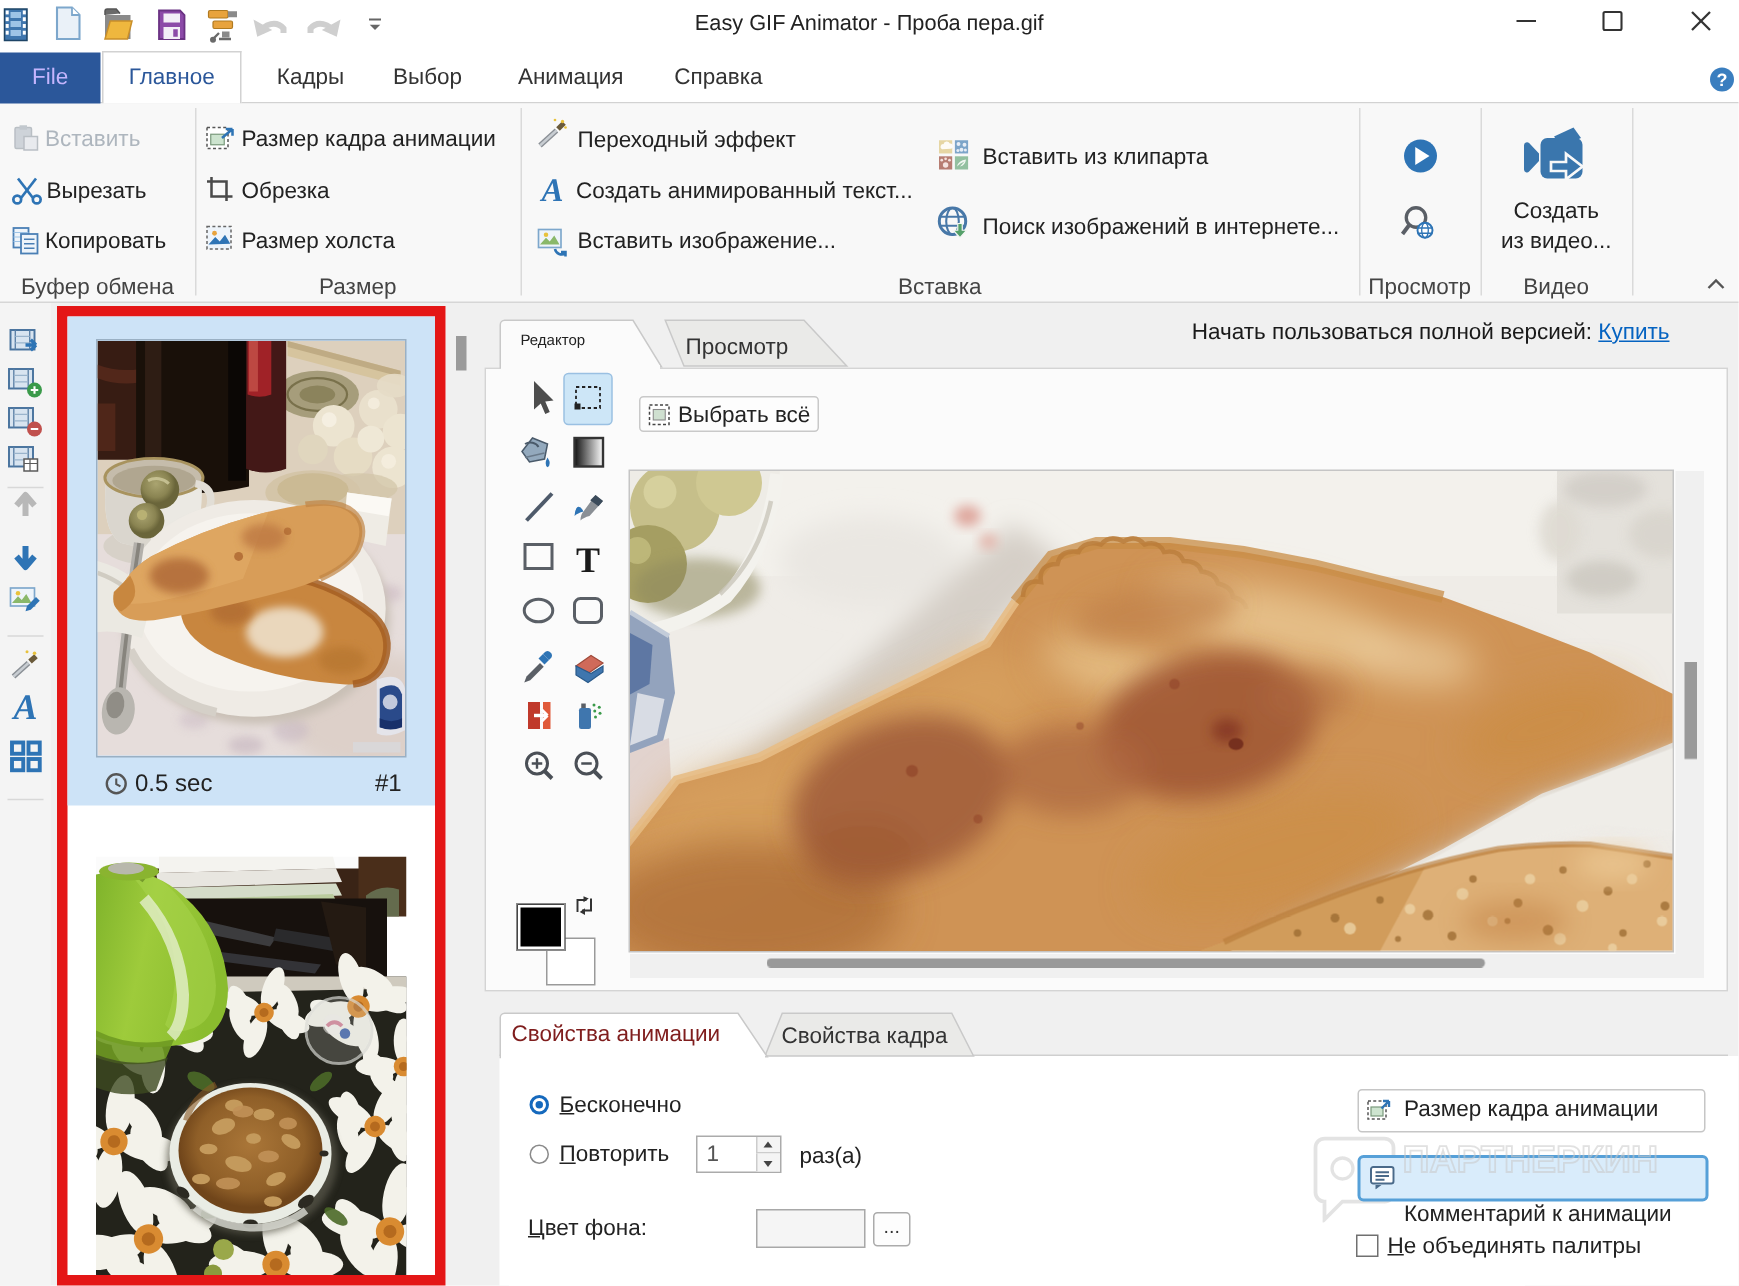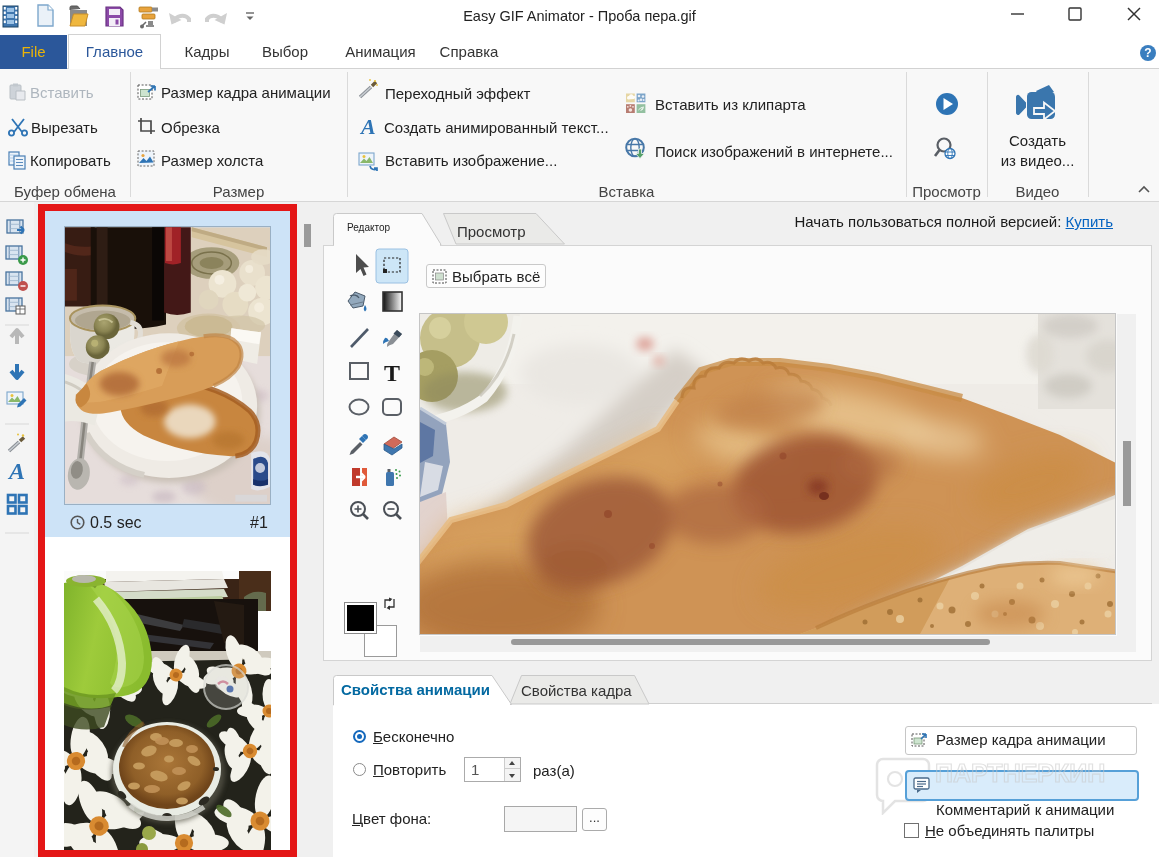--- a/index.html
+++ b/index.html
@@ -57,26 +57,26 @@
 <div class="a" style="left:0;top:8px;width:1159px;text-align:center;font-size:14.5px;color:#222;">Easy GIF Animator - Проба пера.gif</div>
 
 <svg class="a" style="left:1000px;top:0;width:159px;height:33px" viewBox="0 0 159 33">
  <line x1="11" y1="14" x2="24" y2="14" stroke="#333" stroke-width="1.4"></line>
  <rect x="69" y="8" width="12" height="12" fill="none" stroke="#333" stroke-width="1.4" rx="1"></rect>
  <line x1="128" y1="8" x2="140" y2="20" stroke="#333" stroke-width="1.5"></line>
  <line x1="140" y1="8" x2="128" y2="20" stroke="#333" stroke-width="1.5"></line>
 </svg>
 
 <div class="a" style="left:0;top:33px;width:1159px;height:36px;background:#fff;border-bottom:1px solid #d2d2d2;box-sizing:border-box;"></div>
-<div class="a" style="left:0;top:35px;width:67px;height:38px;background:#2b579a;color:#eab308;font-size:15px;text-align:center;line-height:33px;">File</div>
+<div class="a" style="left:0;top:35px;width:67px;height:38px;background:#2b579a;color:#c4b5fd;font-size:15px;text-align:center;line-height:33px;">File</div>
 <div class="a" style="left:68px;top:34px;width:93px;height:35px;background:#fff;border:1px solid #d2d2d2;border-bottom:none;box-sizing:border-box;color:#2b579a;font-size:15px;text-align:center;line-height:33px;">Главное</div>
 <div class="a" style="left:175px;top:35px;width:64px;text-align:center;font-size:15px;color:#333;line-height:33px;">Кадры</div>
 <div class="a" style="left:255px;top:35px;width:60px;text-align:center;font-size:15px;color:#333;line-height:33px;">Выбор</div>
 <div class="a" style="left:338px;top:35px;width:85px;text-align:center;font-size:15px;color:#333;line-height:33px;">Анимация</div>
-<div class="a" style="left:433px;top:35px;width:72px;text-align:center;font-size:15px;color:#333;line-height:33px;">Справка</div>
+<div class="a" style="left:443px;top:35px;width:72px;text-align:center;font-size:15px;color:#333;line-height:33px;">Справка</div>
 
 <div class="a" style="left:0;top:69px;width:1159px;height:133px;background:#f8f8f8;border-bottom:1px solid #d6d6d6;box-sizing:border-box;"></div>
 <div class="a" style="left:130px;top:72px;width:1px;height:125px;background:#dadada;"></div>
 <div class="a" style="left:347px;top:72px;width:1px;height:125px;background:#dadada;"></div>
 <div class="a" style="left:906px;top:72px;width:1px;height:125px;background:#dadada;"></div>
 <div class="a" style="left:987px;top:72px;width:1px;height:125px;background:#dadada;"></div>
 <div class="a" style="left:1088px;top:72px;width:1px;height:125px;background:#dadada;"></div>
 
 <div class="a lbl" style="left:0px;top:183px;width:130px;text-align:center;">Буфер обмена</div>
 <div class="a lbl" style="left:130px;top:183px;width:217px;text-align:center;">Размер</div>
@@ -719,21 +719,21 @@
       <path d="M9 9.5 L5.5 12 L9 14 Z" fill="#333"></path>
     </svg>
 
 <div class="a" style="left:333px;top:704px;width:826px;height:153px;background:#fff;"></div>
 <div class="a" style="left:333px;top:703px;width:819px;height:1px;background:#cfcfcf;"></div>
 <svg class="a" style="left:325px;top:670px;width:340px;height:36px" viewBox="325 670 340 36">
  <path d="M521.5 675.5 L634.5 675.5 L649 704 L510 704 Z" fill="#eaeae8" stroke="#c9c9c9" stroke-width="1"></path>
  <path d="M333.5 705 L333.5 678.5 a3 3 0 0 1 3-3 L492 675.5 L511.5 704.5 Z" fill="#ffffff" stroke="#c9c9c9" stroke-width="1"></path>
  <rect x="334" y="703.5" width="176" height="3" fill="#ffffff"></rect>
 </svg>
-<div class="a" style="left:341px;top:681px;font-size:15px;color:#0369a1;font-weight:bold;">Свойства анимации</div>
+<div class="a" style="left:341px;top:681px;font-size:15px;color:#7f1d1d;">Свойства анимации</div>
 <div class="a" style="left:521px;top:682px;font-size:15px;color:#333;">Свойства кадра</div>
 
 <div class="a" style="left:353px;top:730px;width:13px;height:13px;border-radius:50%;background:#fff;border:2px solid #1569bd;box-sizing:border-box;"></div>
 <div class="a" style="left:357px;top:734px;width:5px;height:5px;border-radius:50%;background:#1569bd;"></div>
 <div class="a" style="left:373px;top:728px;font-size:15px;color:#222;"><span style="text-decoration:underline">Б</span>есконечно</div>
 <div class="a" style="left:353px;top:763px;width:13px;height:13px;border-radius:50%;background:#fff;border:1px solid #8a8a8a;box-sizing:border-box;"></div>
 <div class="a" style="left:373px;top:761px;font-size:15px;color:#222;"><span style="text-decoration:underline">П</span>овторить</div>
 
 <div class="a" style="left:464px;top:757px;width:57px;height:25px;background:#fff;border:1px solid #ababab;box-sizing:border-box;"></div>
 <div class="a" style="left:471px;top:761px;font-size:15px;color:#555;">1</div>

